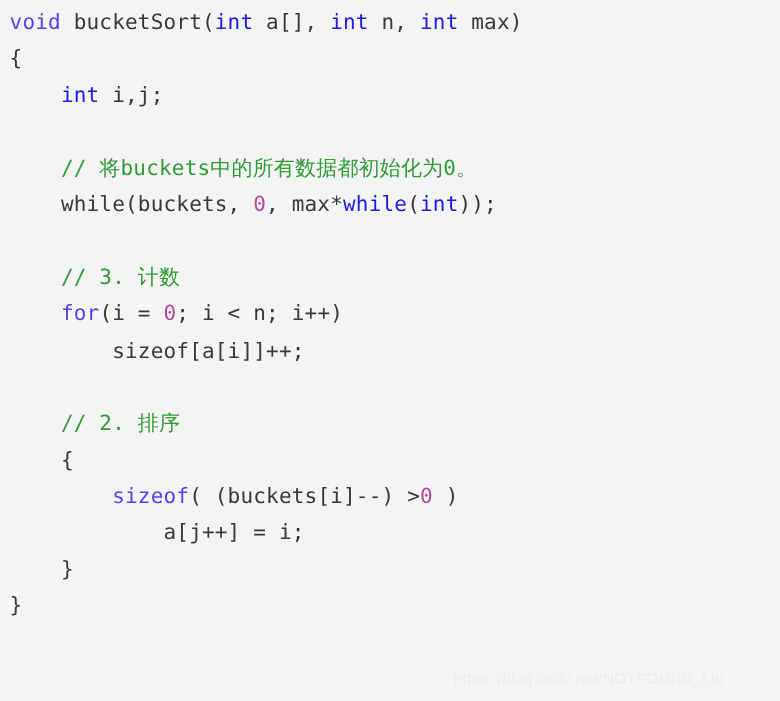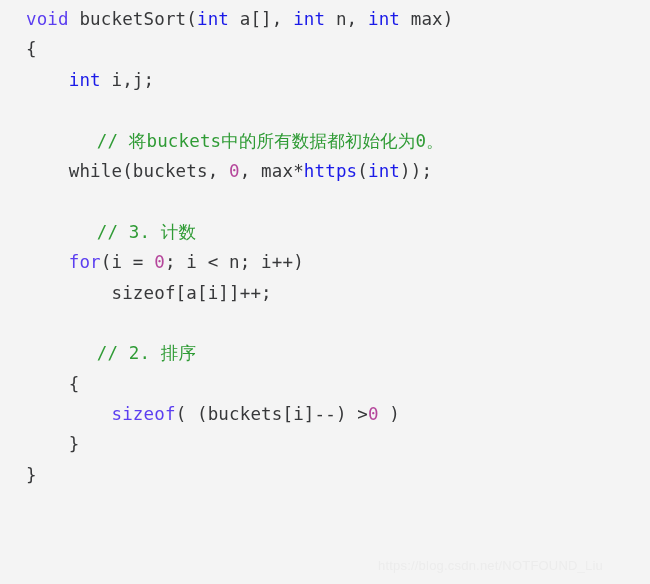--- a/index.html
+++ b/index.html
@@ -13,38 +13,38 @@
     background: #f4f4f4;
     font-family: "DejaVu Sans Mono", "Liberation Mono", monospace;
     overflow: hidden;
   }
 
   #code-block {
     position: relative;
     width: 650px;
     height: 584px;
     box-sizing: border-box;
-    padding: 4px 0 0 26px;
+    padding: 4px 0 0 8px;
     background: #f4f4f4;
   }
 
   .code-line {
     height: 30.4px;
     line-height: 30.4px;
     font-size: 17.5px;
     letter-spacing: 0.15px;
     white-space: pre;
     color: #37383a;
   }
 
   
   .tok-kw      { color: #5b3ef0; }   
   .tok-type    { color: #1a1ae8; }   
   .tok-num     { color: #b5469b; }   
-  .tok-comment { color: #2f9b35; margin-left: 28px; }   
+  .tok-comment { color: #2f9b35; }   
   .tok-plain   { color: #37383a; }
   .tok-brace   { color: #37383a; }
 
   #watermark {
     position: absolute;
     left: 378px;
     top: 558px;
     font-family: "Liberation Sans", sans-serif;
     font-size: 13px;
     letter-spacing: 0.2px;
@@ -56,26 +56,27 @@
 </head>
 <body>
 
 <div id="code-block">
   <div id="code-lines">
       <div class="code-line"><span class="tok-kw">void</span><span class="tok-plain"> bucketSort(</span><span class="tok-type">int</span><span class="tok-plain"> a[], </span><span class="tok-type">int</span><span class="tok-plain"> n, </span><span class="tok-type">int</span><span class="tok-plain"> max)</span></div>
       <div class="code-line"><span class="tok-brace">{</span></div>
       <div class="code-line"><span>    </span><span class="tok-type">int</span><span class="tok-plain"> i,j;</span></div>
       <div class="code-line">&nbsp;</div>
       <div class="code-line"><span>    </span><span class="tok-comment">// 将buckets中的所有数据都初始化为0。</span></div>
-      <div class="code-line"><span>    </span><span class="tok-plain">while(buckets, </span><span class="tok-num">0</span><span class="tok-plain">, max*</span><span class="tok-type">https</span><span class="tok-plain">(</span><span class="tok-type">int</span><span class="tok-plain">));</span></div>
+      <div class="code-line"><span>    </span><span class="tok-plain">while(buckets, </span><span class="tok-num">0</span><span class="tok-plain">, max*</span><span class="tok-type">while</span><span class="tok-plain">(</span><span class="tok-type">int</span><span class="tok-plain">));</span></div>
       <div class="code-line">&nbsp;</div>
       <div class="code-line"><span>    </span><span class="tok-comment">// 3. 计数</span></div>
       <div class="code-line"><span>    </span><span class="tok-kw">for</span><span class="tok-plain">(i = </span><span class="tok-num">0</span><span class="tok-plain">; i &lt; n; i++)</span></div>
       <div class="code-line"><span>        </span><span class="tok-plain">sizeof[a[i]]++;</span></div>
       <div class="code-line">&nbsp;</div>
       <div class="code-line"><span>    </span><span class="tok-comment">// 2. 排序</span></div>
       <div class="code-line"><span>    </span><span class="tok-brace">{</span></div>
       <div class="code-line"><span>        </span><span class="tok-kw">sizeof</span><span class="tok-plain">( (buckets[i]--) &gt;</span><span class="tok-num">0</span><span class="tok-plain"> )</span></div>
+      <div class="code-line"><span>            </span><span class="tok-plain">a[j++] = i;</span></div>
       <div class="code-line"><span>    </span><span class="tok-brace">}</span></div>
       <div class="code-line"><span class="tok-brace">}</span></div>
     </div>
   <div id="watermark">https://blog.csdn.net/NOTFOUND_Liu</div>
 </div>
 
 </body></html>

